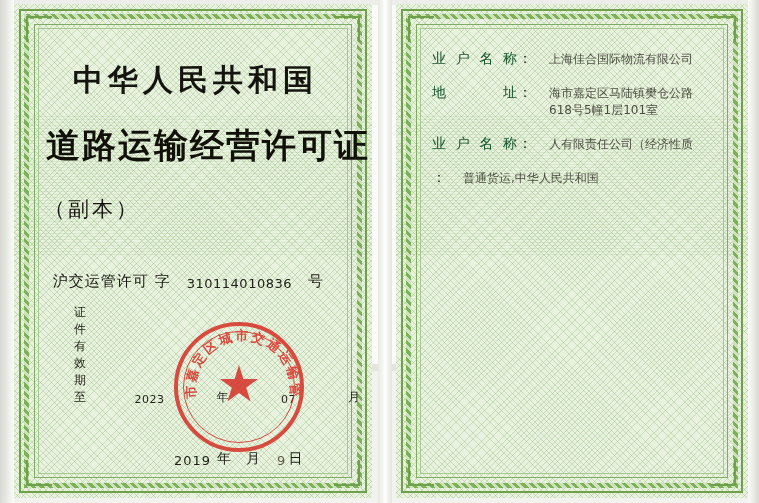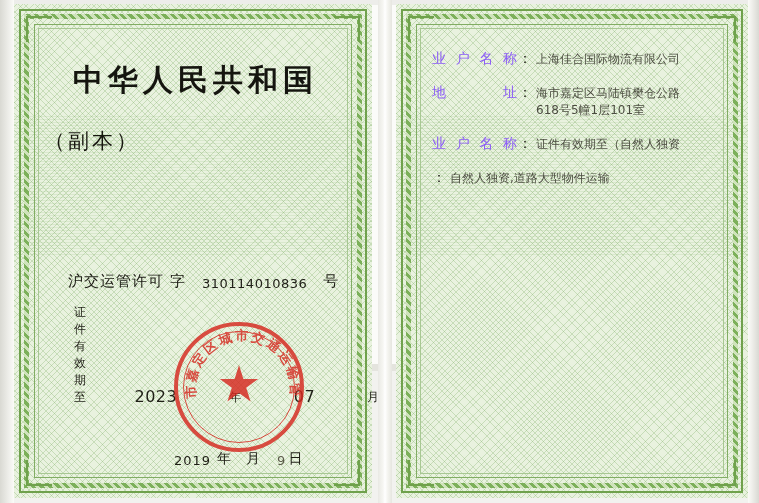--- a/index.html
+++ b/index.html
@@ -136,20 +136,21 @@
     position: absolute;
     left: 24px;
     top: 240px;
     right: 18px;
     display: flex;
     align-items: flex-end;
     font-family: "DejaVu Serif", "Liberation Serif", serif;
     font-size: 15px;
     color: #1a1a12;
     letter-spacing: 1px;
+    justify-content: flex-end;
   }
   .license-row .lbl { white-space: nowrap; }
   .license-row .zi { margin: 0 10px 0 6px; }
   .license-row .num {
     font-family: "DejaVu Sans", "Liberation Sans", sans-serif;
     font-size: 13px;
     letter-spacing: 0.5px;
     color: #22221a;
     padding: 0 6px;
   }
@@ -163,21 +164,21 @@
     display: flex;
     align-items: flex-end;
     font-family: "DejaVu Serif", "Liberation Serif", serif;
     font-size: 12px;
     color: #1f1f16;
     letter-spacing: 0.5px;
     gap: 44px;
   }
   .valid-row .v {
     font-family: "DejaVu Sans", "Liberation Sans", sans-serif;
-    font-size: 16px;
+    font-size: 11px;
     padding: 0 4px;
   }
   .valid-row .unit { padding: 0 4px; }
 
   
   .seal {
     position: absolute;
     left: 130px;
     top: 290px;
     width: 130px;
@@ -261,38 +262,39 @@
   .f-row {
     display: flex;
     align-items: baseline;
     margin-bottom: 16px;
     font-family: "DejaVu Serif", "Liberation Serif", serif;
   }
   .f-label {
     width: 86px;
     flex: 0 0 86px;
     font-size: 14px;
-    color: #8b5cf6;
+    color: #14532d;
     letter-spacing: 1px;
     text-align: justify;
     text-align-last: justify;
   }
   .f-colon {
     flex: 0 0 8px;
     font-size: 14px;
     color: #1a1a12;
   }
   .f-value {
     flex: 1 1 auto;
     font-family: "DejaVu Sans", "Liberation Sans", sans-serif;
     font-size: 12px;
     color: #3b3b30;
     line-height: 17px;
     padding-left: 4px;
     opacity: 0.9;
+    margin-left: 13px;
   }
   .f-value .l2 { display: block; }
 
   
   .edge-l {
     position: absolute;
     left: 0; top: 0; width: 14px; height: 503px;
     background: linear-gradient(to right, #d9d9d3, #fbfbf8);
   }
   .edge-r {
@@ -330,20 +332,21 @@
       <div class="border-inner2"></div>
       <div class="corner tl"></div>
       <div class="corner tr"></div>
       <div class="corner bl"></div>
       <div class="corner br"></div>
 
       <div class="content">
 
         <div class="nation-title">中华人民共和国</div>
 
+        <div class="cert-title">道路运输经营许可证</div>
 
         <div class="cert-sub">（副本）</div>
 
         <div class="license-row">
           <span class="lbl">沪交运管许可</span>
           <span class="zi">字</span>
           <span class="num">310114010836</span>
           <span class="hao">号</span>
         </div>
 
@@ -407,25 +410,25 @@
           <span class="f-colon">：</span>
           <span class="f-value">
             <span class="l2">海市嘉定区马陆镇樊仓公路</span>
             <span class="l2">618号5幢1层101室</span>
           </span>
         </div>
 
         <div class="f-row">
           <span class="f-label">业户名称</span>
           <span class="f-colon">：</span>
-          <span class="f-value">证件有效期至（自然人独资</span>
+          <span class="f-value">人有限责任公司（经济性质</span>
         </div>
 
         <div class="f-row">
           <span class="f-colon">：</span>
-          <span class="f-value">自然人独资,道路大型物件运输</span>
+          <span class="f-value">普通货运,中华人民共和国</span>
         </div>
 
       </div>
     </div>
 
   </div>
 </div>
 
 </body></html>

